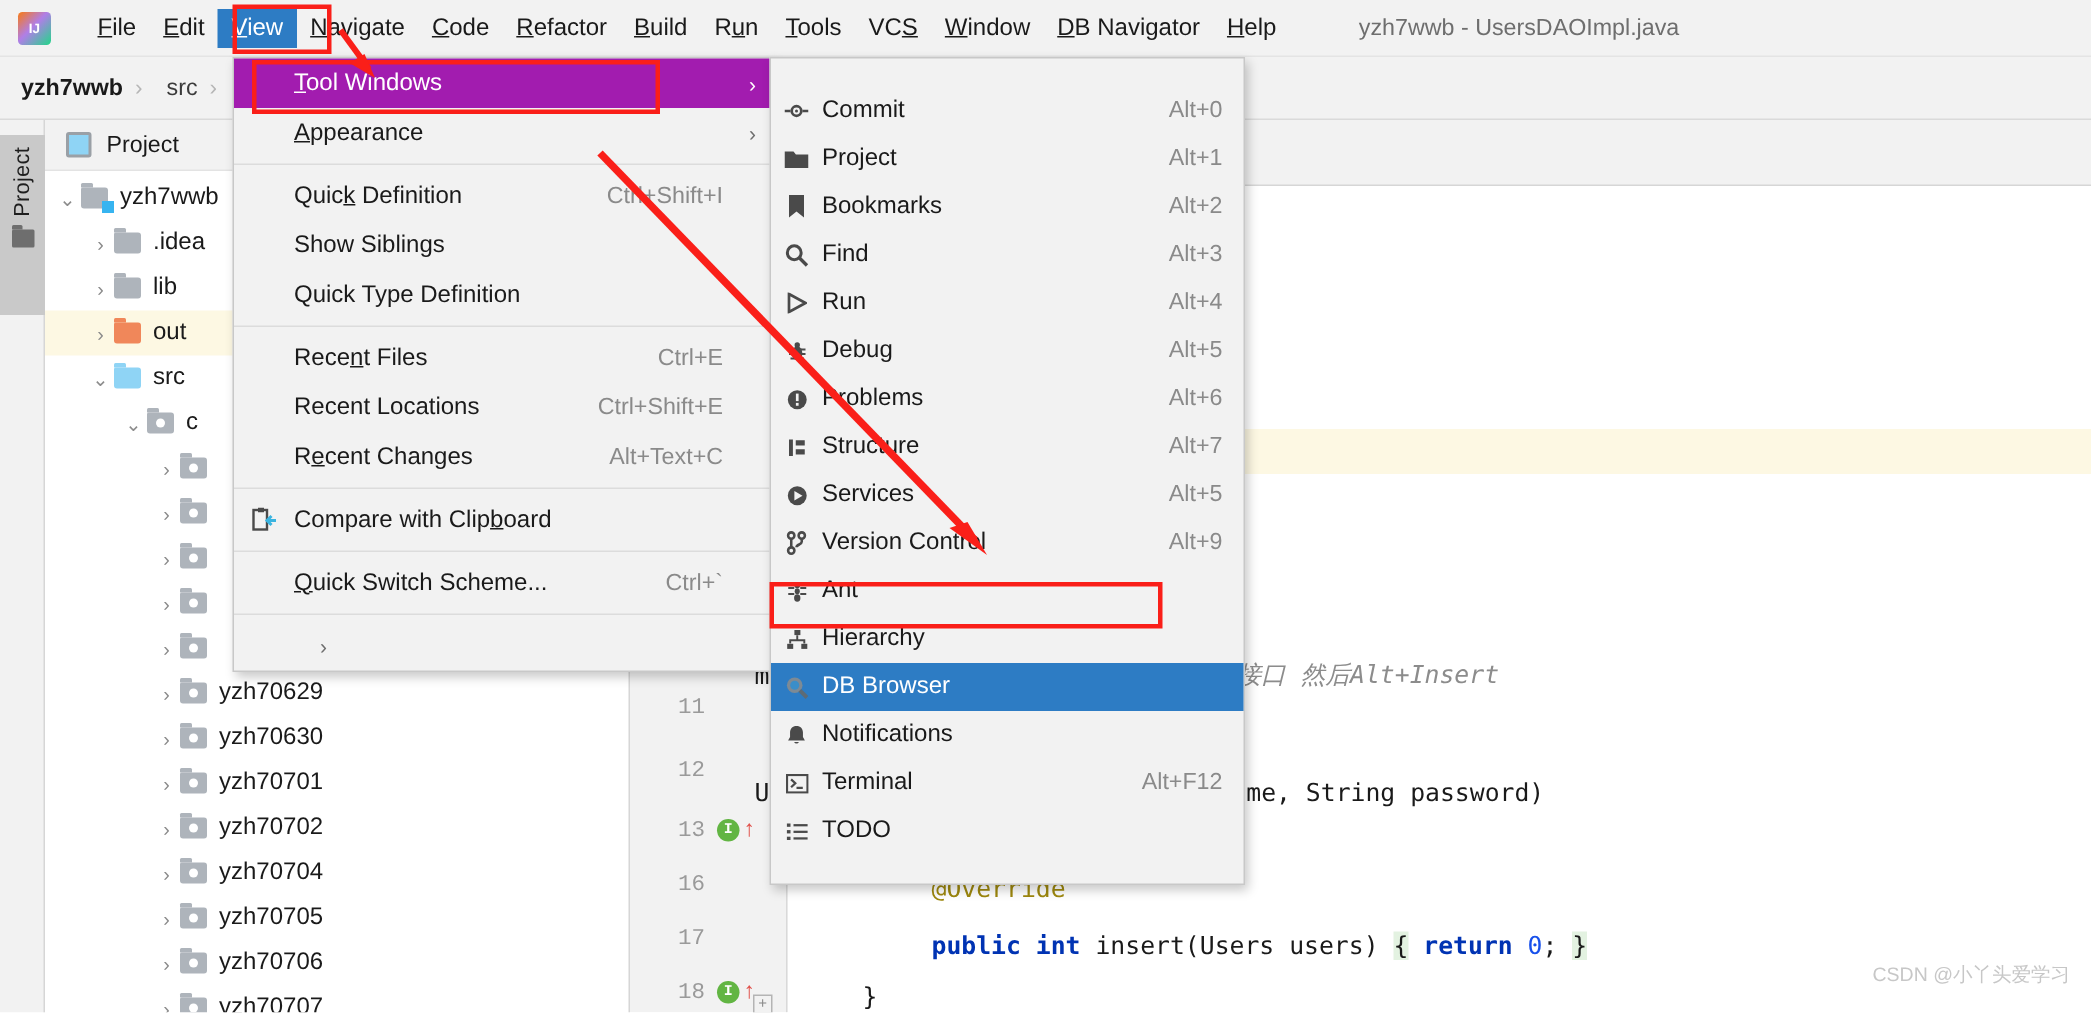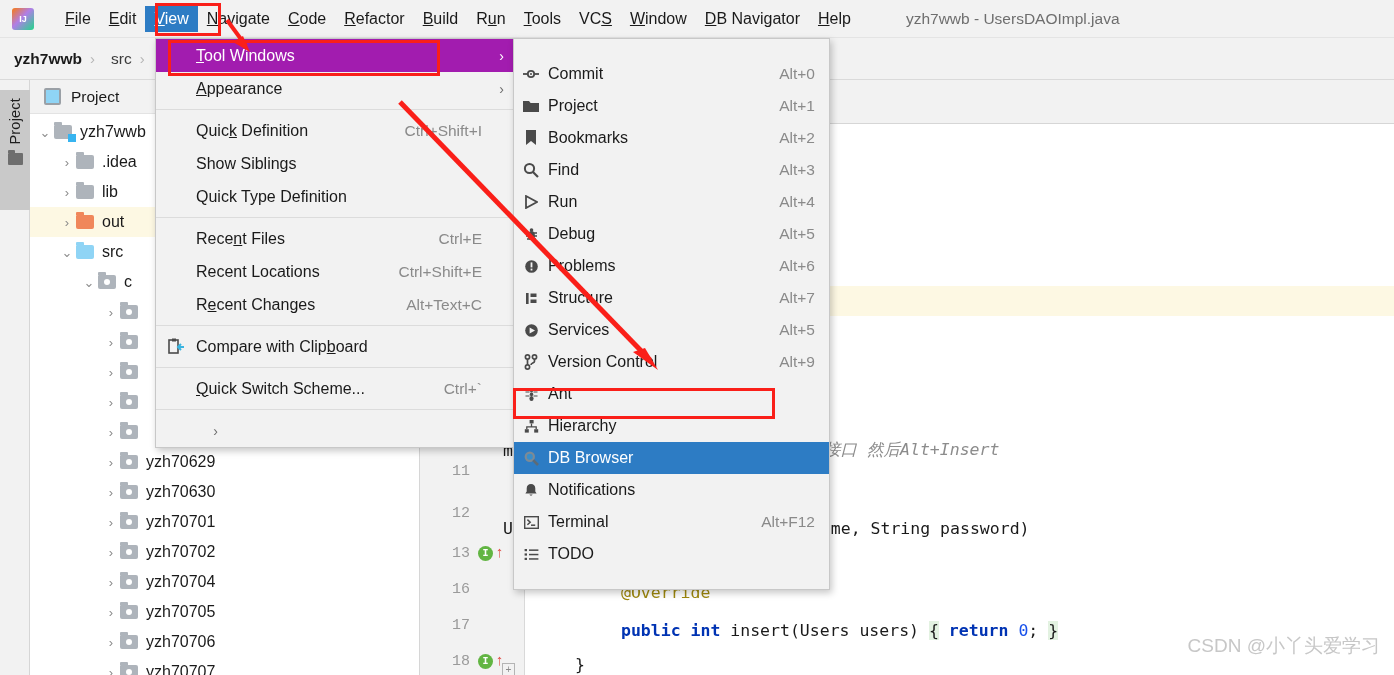--- a/index.html
+++ b/index.html
@@ -238,21 +238,21 @@
     position: absolute; left: 513px; top: 388px; width: 262px; height: 31px;
     border: 3px solid #fa1f19; pointer-events: none; z-index: 40;
   }
 
   
   .annot-arrow { position: absolute; left: 0; top: 0; pointer-events: none; z-index: 45; }
 
   
   .watermark {
     position: absolute; right: 14px; bottom: 16px;
-    font-size: 19px; color: #c7c7c7; white-space: nowrap; z-index: 5;
+    font-size: 13px; color: #c7c7c7; white-space: nowrap; z-index: 5;
   }
 </style>
 </head>
 <body>
 
 <div id="app">
 
   <div class="menubar">
     <div class="ij-logo"></div>
     <div class="menu-item"><span class="mn">F</span>ile</div>

